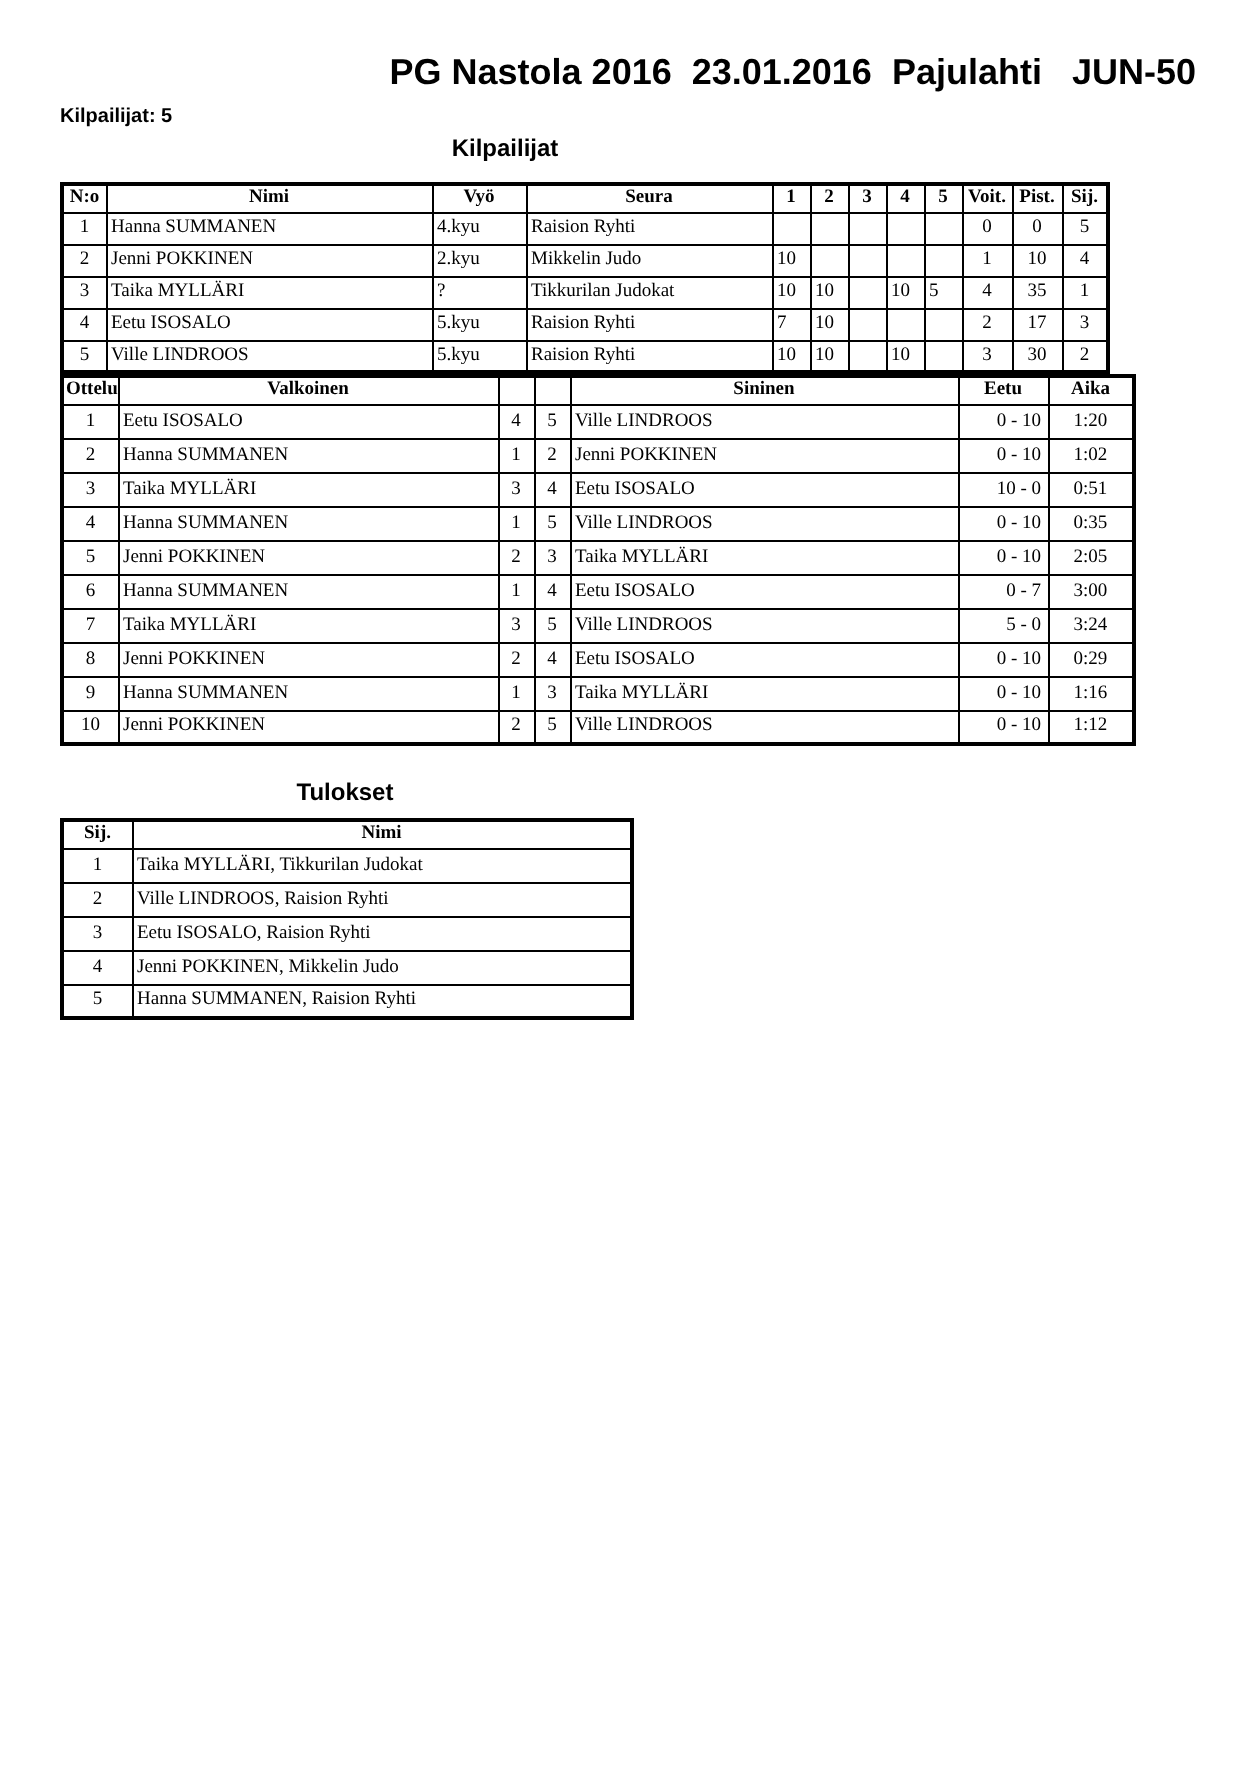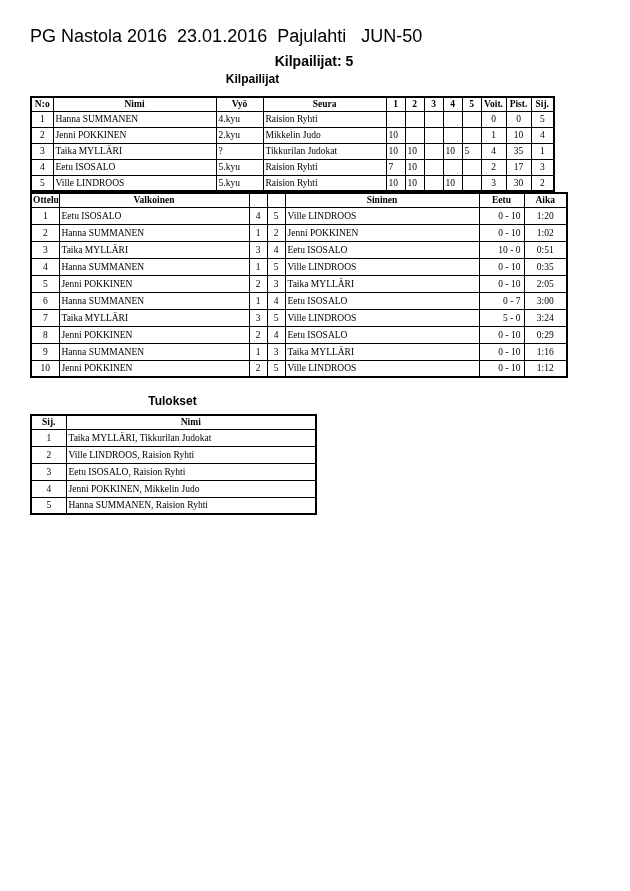--- a/index.html
+++ b/index.html
@@ -6,27 +6,27 @@
   html, body { background: #ffffff; }
   body {
     width: 630px; height: 891px; overflow: hidden;
     font-family: "Liberation Sans", sans-serif;
     color: #000;
   }
   .page { width: 630px; height: 891px; padding: 0 32px 0 30px; }
 
   .title {
     padding-top: 26px;
-    font-size: 18px; font-weight: normal;
-    text-align: left; white-space: pre;
+    font-size: 18px; font-weight: bold;
+    text-align: right; white-space: pre;
   }
   .count {
     margin-top: 6px;
-    font-size: 14px; font-weight: bold;
-    text-align: center;
+    font-size: 10px; font-weight: bold;
+    text-align: left;
   }
   .h2 { font-weight: bold; font-size: 12px; text-align: center; }
   .h2-kilpailijat { width: 445px; margin: 3px 0 10px 0; }
   .h2-ottelut     { width: 536px; margin: 17px 0 8px 0; }
   .h2-tulokset    { width: 285px; margin: 16px 0 6px 0; }
 
   table.tbl {
     border-collapse: collapse;
     table-layout: fixed;
     border: 2px solid #000;

